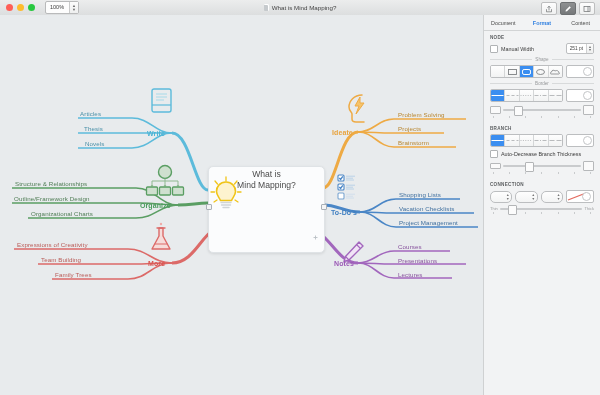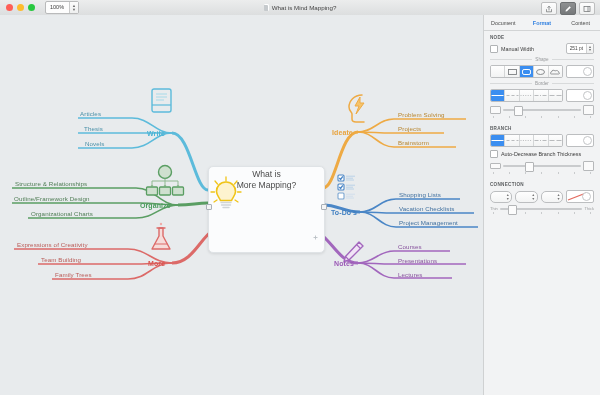--- a/index.html
+++ b/index.html
@@ -337,21 +337,21 @@
           <path d="M2 17 H5.5"></path>
             <path d="M32 17 H28.5"></path>
           <path d="M5 27 L8 25"></path>
             <path d="M29 27 L26 25"></path>
         </g>
         <path d="M17 7 C 11 7, 7.5 11.5, 7.5 16.5 C 7.5 20.5, 10.5 22.5, 11.5 25.5 L 22.5 25.5 C 23.5 22.5, 26.5 20.5, 26.5 16.5 C 26.5 11.5, 23 7, 17 7 Z" fill="#fdf3cf" stroke="#f0c419" stroke-width="1.6"></path>
         <path d="M12 27.5 H22 M12.5 30 H21.5 M14 32.5 H20" stroke="#cfd4d8" stroke-width="1.4" stroke-linecap="round"></path>
       </svg>
       <div class="ctxt">
         <span>What is</span><br>
-        <span>More Mapping?</span>
+        <span>Mind Mapping?</span>
       </div>
       <div class="handle" style="left:-3px;top:37px;"></div>
       <div class="handle" style="right:-3px;top:37px;"></div>
       <div style="position:absolute;right:6px;bottom:12px;width:5px;height:5px;">
         <svg width="5" height="5" viewBox="0 0 5 5">
             <path d="M2.5 0.5 V4.5 M0.5 2.5 H4.5" stroke="#b9bfc4" stroke-width="0.9"></path>
           </svg>
       </div>
     </div>
   </div>

